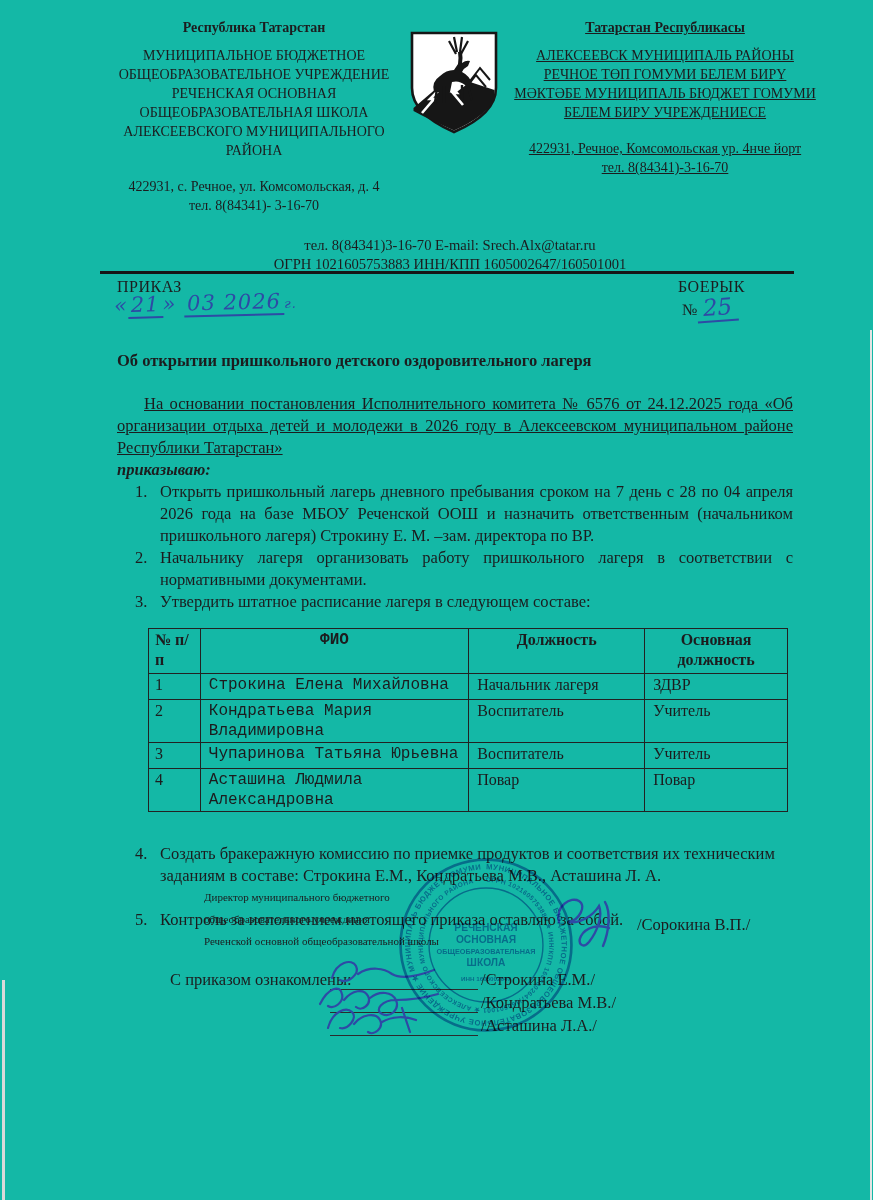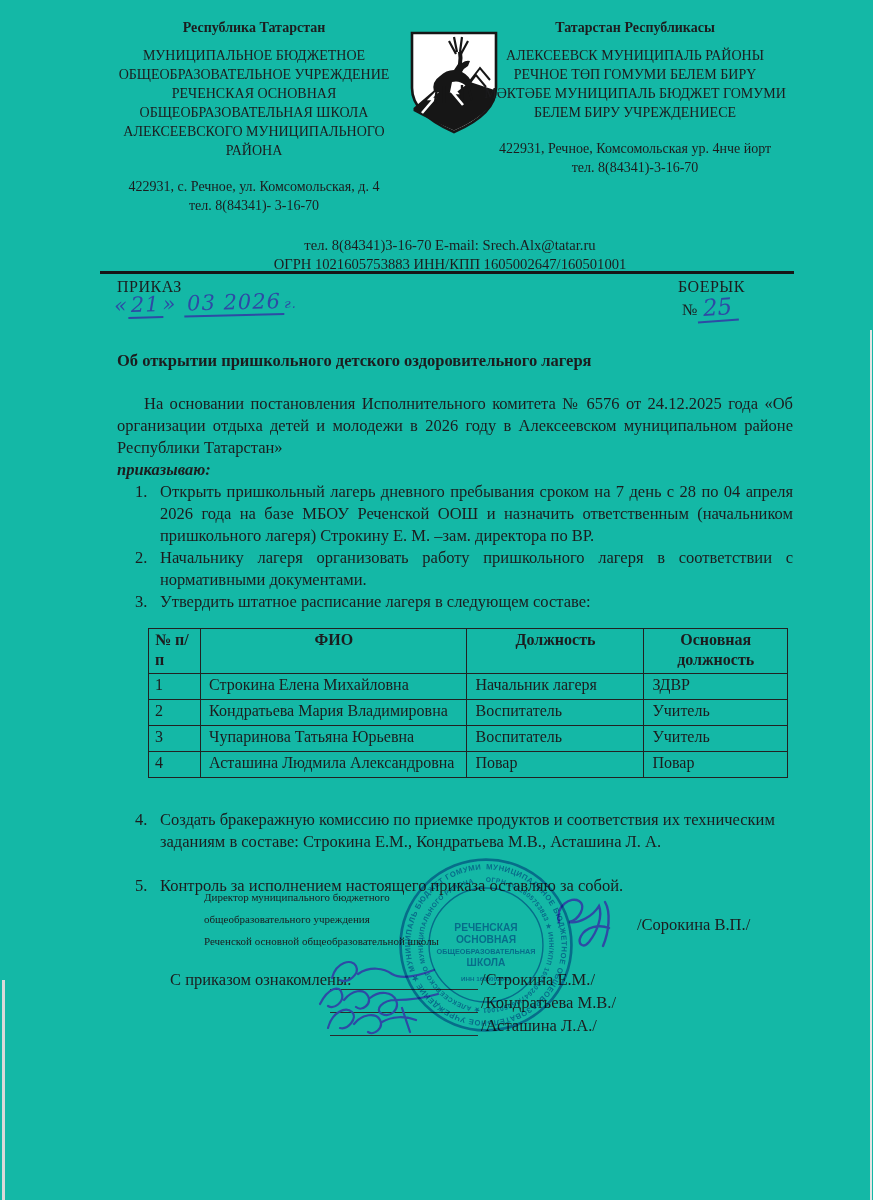--- a/index.html
+++ b/index.html
@@ -4,21 +4,21 @@
 <style>
   html,body{margin:0;padding:0;background:#e9e9e9;}
   .page{position:relative;width:873px;height:1200px;margin:0 auto;background:#14b8a6;
         font-family:"Liberation Serif",serif;color:#1c1c1e;overflow:hidden;}
   .scan-edge-left{position:absolute;left:2px;top:980px;width:3px;height:220px;background:#d9d9d9;}
   .scan-edge-right{position:absolute;right:1px;top:330px;width:2px;height:870px;background:#e3e3e3;}
 
   
   .hdr{position:absolute;top:18px;text-align:center;font-size:14px;line-height:19px;}
   .hdr-left{left:108px;width:292px;}
-  .hdr-right{left:484px;width:302px;}
+  .hdr-right{left:514px;width:302px;text-decoration:underline;}
   .hdr .region{font-weight:bold;margin-bottom:9px;}
   .hdr .org{margin-bottom:17px;}
   .hdr .addr{line-height:19px;}
   .emblem{position:absolute;left:404px;top:30px;width:100px;height:106px;}
 
   
   .contacts{position:absolute;top:236px;left:20px;width:860px;text-align:center;
             font-size:14.6px;line-height:19px;}
   .rule{position:absolute;top:271px;left:100px;width:694px;height:3px;background:#161616;}
 
@@ -30,37 +30,37 @@
              transform:rotate(-1.5deg);}
   .date-line .u{border-bottom:2px solid #2e4aa5;padding:0 3px;}
   .date-line .suf{font-size:13px;}
   .no-block{position:absolute;left:682px;top:294px;display:flex;align-items:flex-start;}
   .no-label{font-size:16px;margin-top:7px;color:#1c1c1e;}
   .no-value{font-size:23px;border-bottom:2px solid #2e4aa5;padding:0 6px;transform:rotate(-4deg);}
 
   
   .body{position:absolute;left:117px;top:350px;width:676px;font-size:16.5px;line-height:22px;}
   .title{font-weight:bold;}
-  .preamble{margin-top:21px;text-align:justify;text-indent:27px;}
+  .preamble{margin-top:21px;text-align:justify;text-indent:27px;text-decoration:underline;}
   .decree{font-weight:bold;font-style:italic;}
   .oli{position:relative;padding-left:43px;text-align:justify;}
   .oli .num{position:absolute;left:18px;}
   .oli.plain{text-align:left;}
   .it4{margin-top:31px;}
   .it5{margin-top:22px;}
 
   
   table.staff{border-collapse:collapse;margin:15px 0 0 31px;width:640px;
               font-size:16px;line-height:20px;}
   table.staff th,table.staff td{border:1.6px solid #222;padding:1px 8px;vertical-align:top;}
   table.staff th{font-weight:bold;text-align:center;height:42px;}
   table.staff th.c1{text-align:left;width:42px;padding-left:6px;}
   table.staff td{height:23px;}
   table.staff td.c1{width:42px;padding-left:6px;}
-  table.staff .c2{width:283px;}
+  table.staff .c2{width:283px;font-family:Liberation Mono, monospace;}
   table.staff .c3{width:177px;}
   table.staff .c4{width:138px;}
 
   
   .director{position:absolute;left:170px;top:886px;font-size:11px;line-height:22px;margin-left:34px;}
   .dir-name{position:absolute;left:637px;top:915px;font-size:16.5px;}
   .ack-label{position:absolute;left:170px;top:970px;font-size:16.5px;}
   .ack-row{position:absolute;left:330px;height:22px;display:flex;align-items:flex-end;}
   .sig-line{width:148px;height:100%;border-bottom:1.6px solid #2b2b2e;}
   .ack-name{font-size:16.5px;margin-left:3px;white-space:nowrap;font-family:Liberation Serif, serif;}

